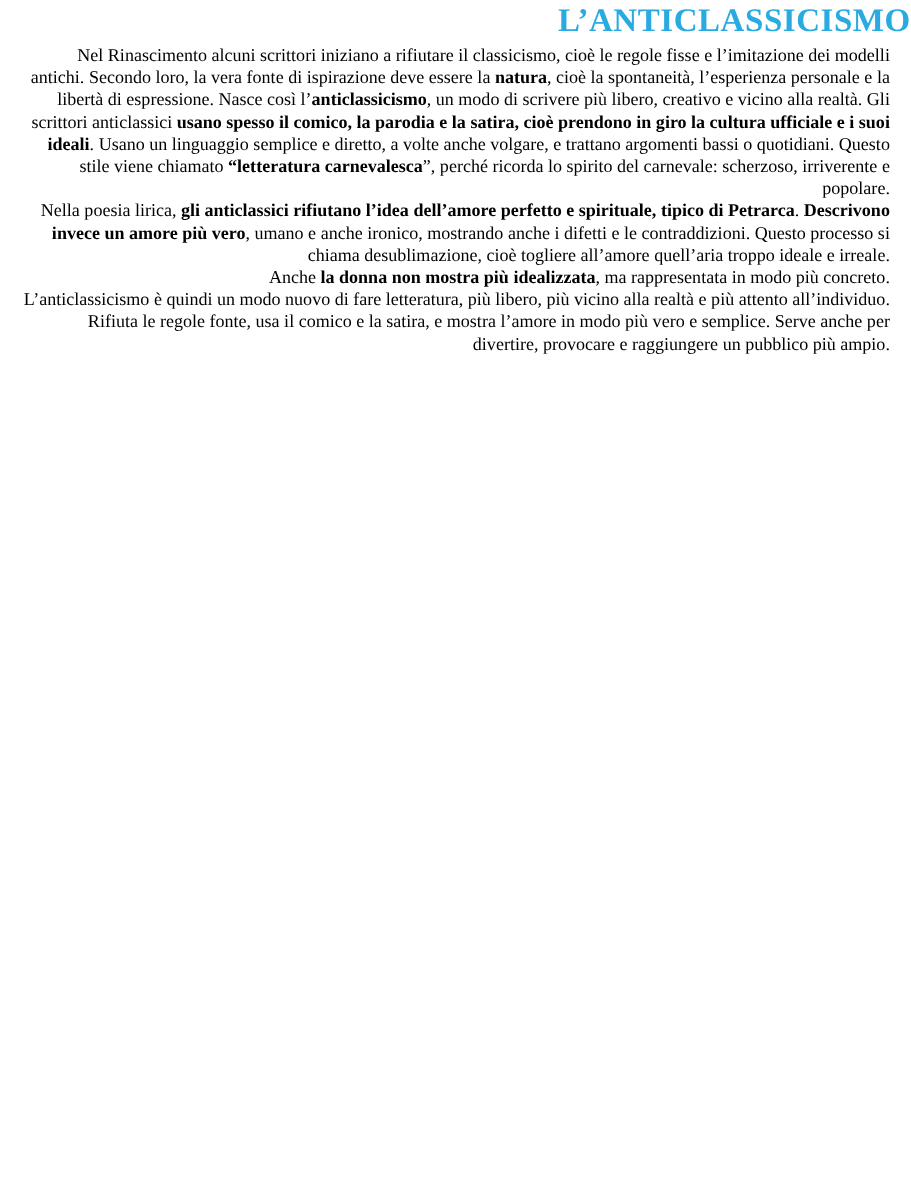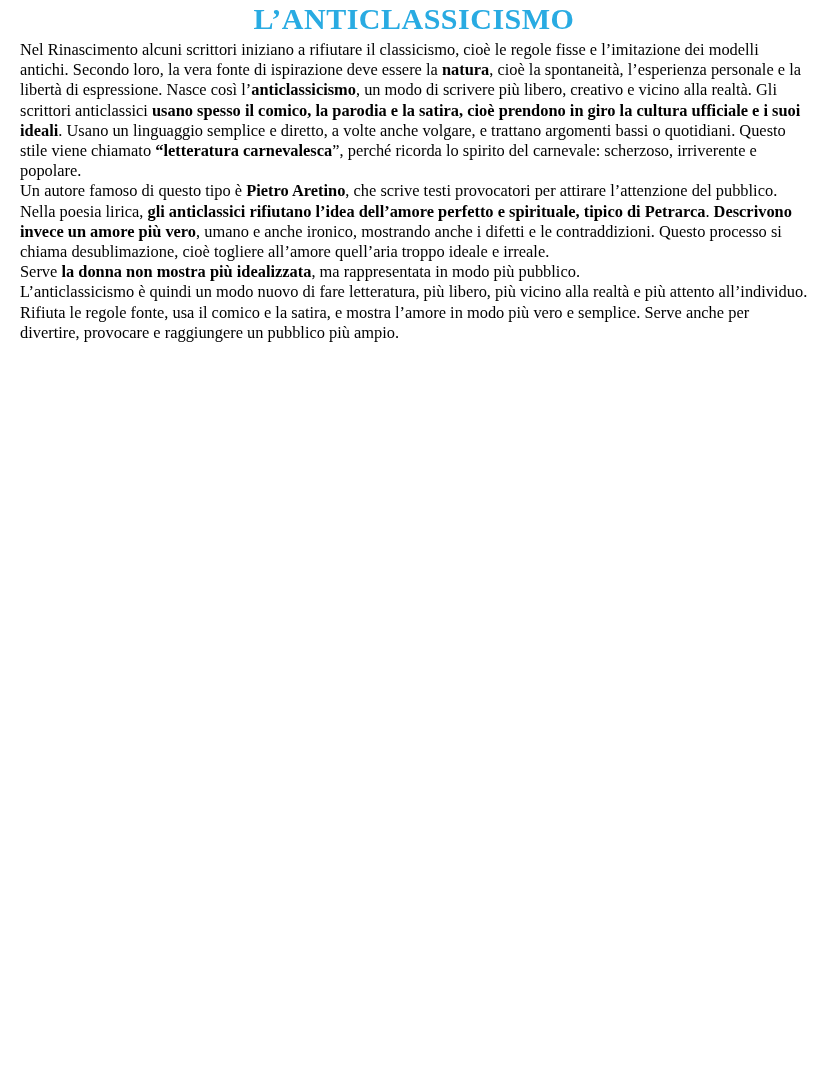--- a/index.html
+++ b/index.html
@@ -12,44 +12,44 @@
     width: 828px;
     height: 1086px;
     background: #ffffff;
     overflow: hidden;
     font-family: "Liberation Serif", serif;
     color: #000000;
   }
   .doc-title {
     margin: 0;
     padding-top: 1px;
-    text-align: center;
+    text-align: right;
     font-size: 30px;
     line-height: 35px;
     font-weight: bold;
     letter-spacing: 0.5px;
   }
   .doc-body {
     padding: 4px 19px 0 20px;
     font-size: 16.4px;
     line-height: 20.2px;
     text-align: left;
   }
   .doc-body p {
     margin: 0;
+    text-align: right;
   }
   .doc-body strong {
     font-weight: bold;
   }
 </style>
 </head>
 <body>
 
 <div class="page" style="background: rgb(255, 255, 255); color: rgb(0, 0, 0);">
   <h1 class="doc-title" style="color: rgb(41, 171, 226);">L’ANTICLASSICISMO</h1>
   <div class="doc-body">
       <p><span>Nel Rinascimento alcuni scrittori iniziano a rifiutare il classicismo, cioè le regole fisse e l’imitazione dei modelli antichi. Secondo loro, la vera fonte di ispirazione deve essere la </span><strong>natura</strong><span>, cioè la spontaneità, l’esperienza personale e la libertà di espressione. Nasce così l’</span><strong>anticlassicismo</strong><span>, un modo di scrivere più libero, creativo e vicino alla realtà. Gli scrittori anticlassici </span><strong>usano spesso il comico, la parodia e la satira, cioè prendono in giro la cultura ufficiale e i suoi ideali</strong><span>. Usano un linguaggio semplice e diretto, a volte anche volgare, e trattano argomenti bassi o quotidiani. Questo stile viene chiamato </span><strong>“letteratura carnevalesca</strong><span>”, perché ricorda lo spirito del carnevale: scherzoso, irriverente e popolare.</span></p>
-      <p><span>Un autore famoso di questo tipo è </span><strong>Pietro Aretino</strong><span>, che scrive testi provocatori per attirare l’attenzione del pubblico.</span></p>
       <p><span>Nella poesia lirica, </span><strong>gli anticlassici rifiutano l’idea dell’amore perfetto e spirituale, tipico di Petrarca</strong><span>. </span><strong>Descrivono invece un amore più vero</strong><span>, umano e anche ironico, mostrando anche i difetti e le contraddizioni. Questo processo si chiama desublimazione, cioè togliere all’amore quell’aria troppo ideale e irreale.</span></p>
-      <p><span>Serve </span><strong>la donna non mostra più idealizzata</strong><span>, ma rappresentata in modo più pubblico.</span></p>
+      <p><span>Anche </span><strong>la donna non mostra più idealizzata</strong><span>, ma rappresentata in modo più concreto.</span></p>
       <p><span>L’anticlassicismo è quindi un modo nuovo di fare letteratura, più libero, più vicino alla realtà e più attento all’individuo. Rifiuta le regole fonte, usa il comico e la satira, e mostra l’amore in modo più vero e semplice. Serve anche per divertire, provocare e raggiungere un pubblico più ampio.</span></p>
     </div>
 </div>
 
 </body></html>

